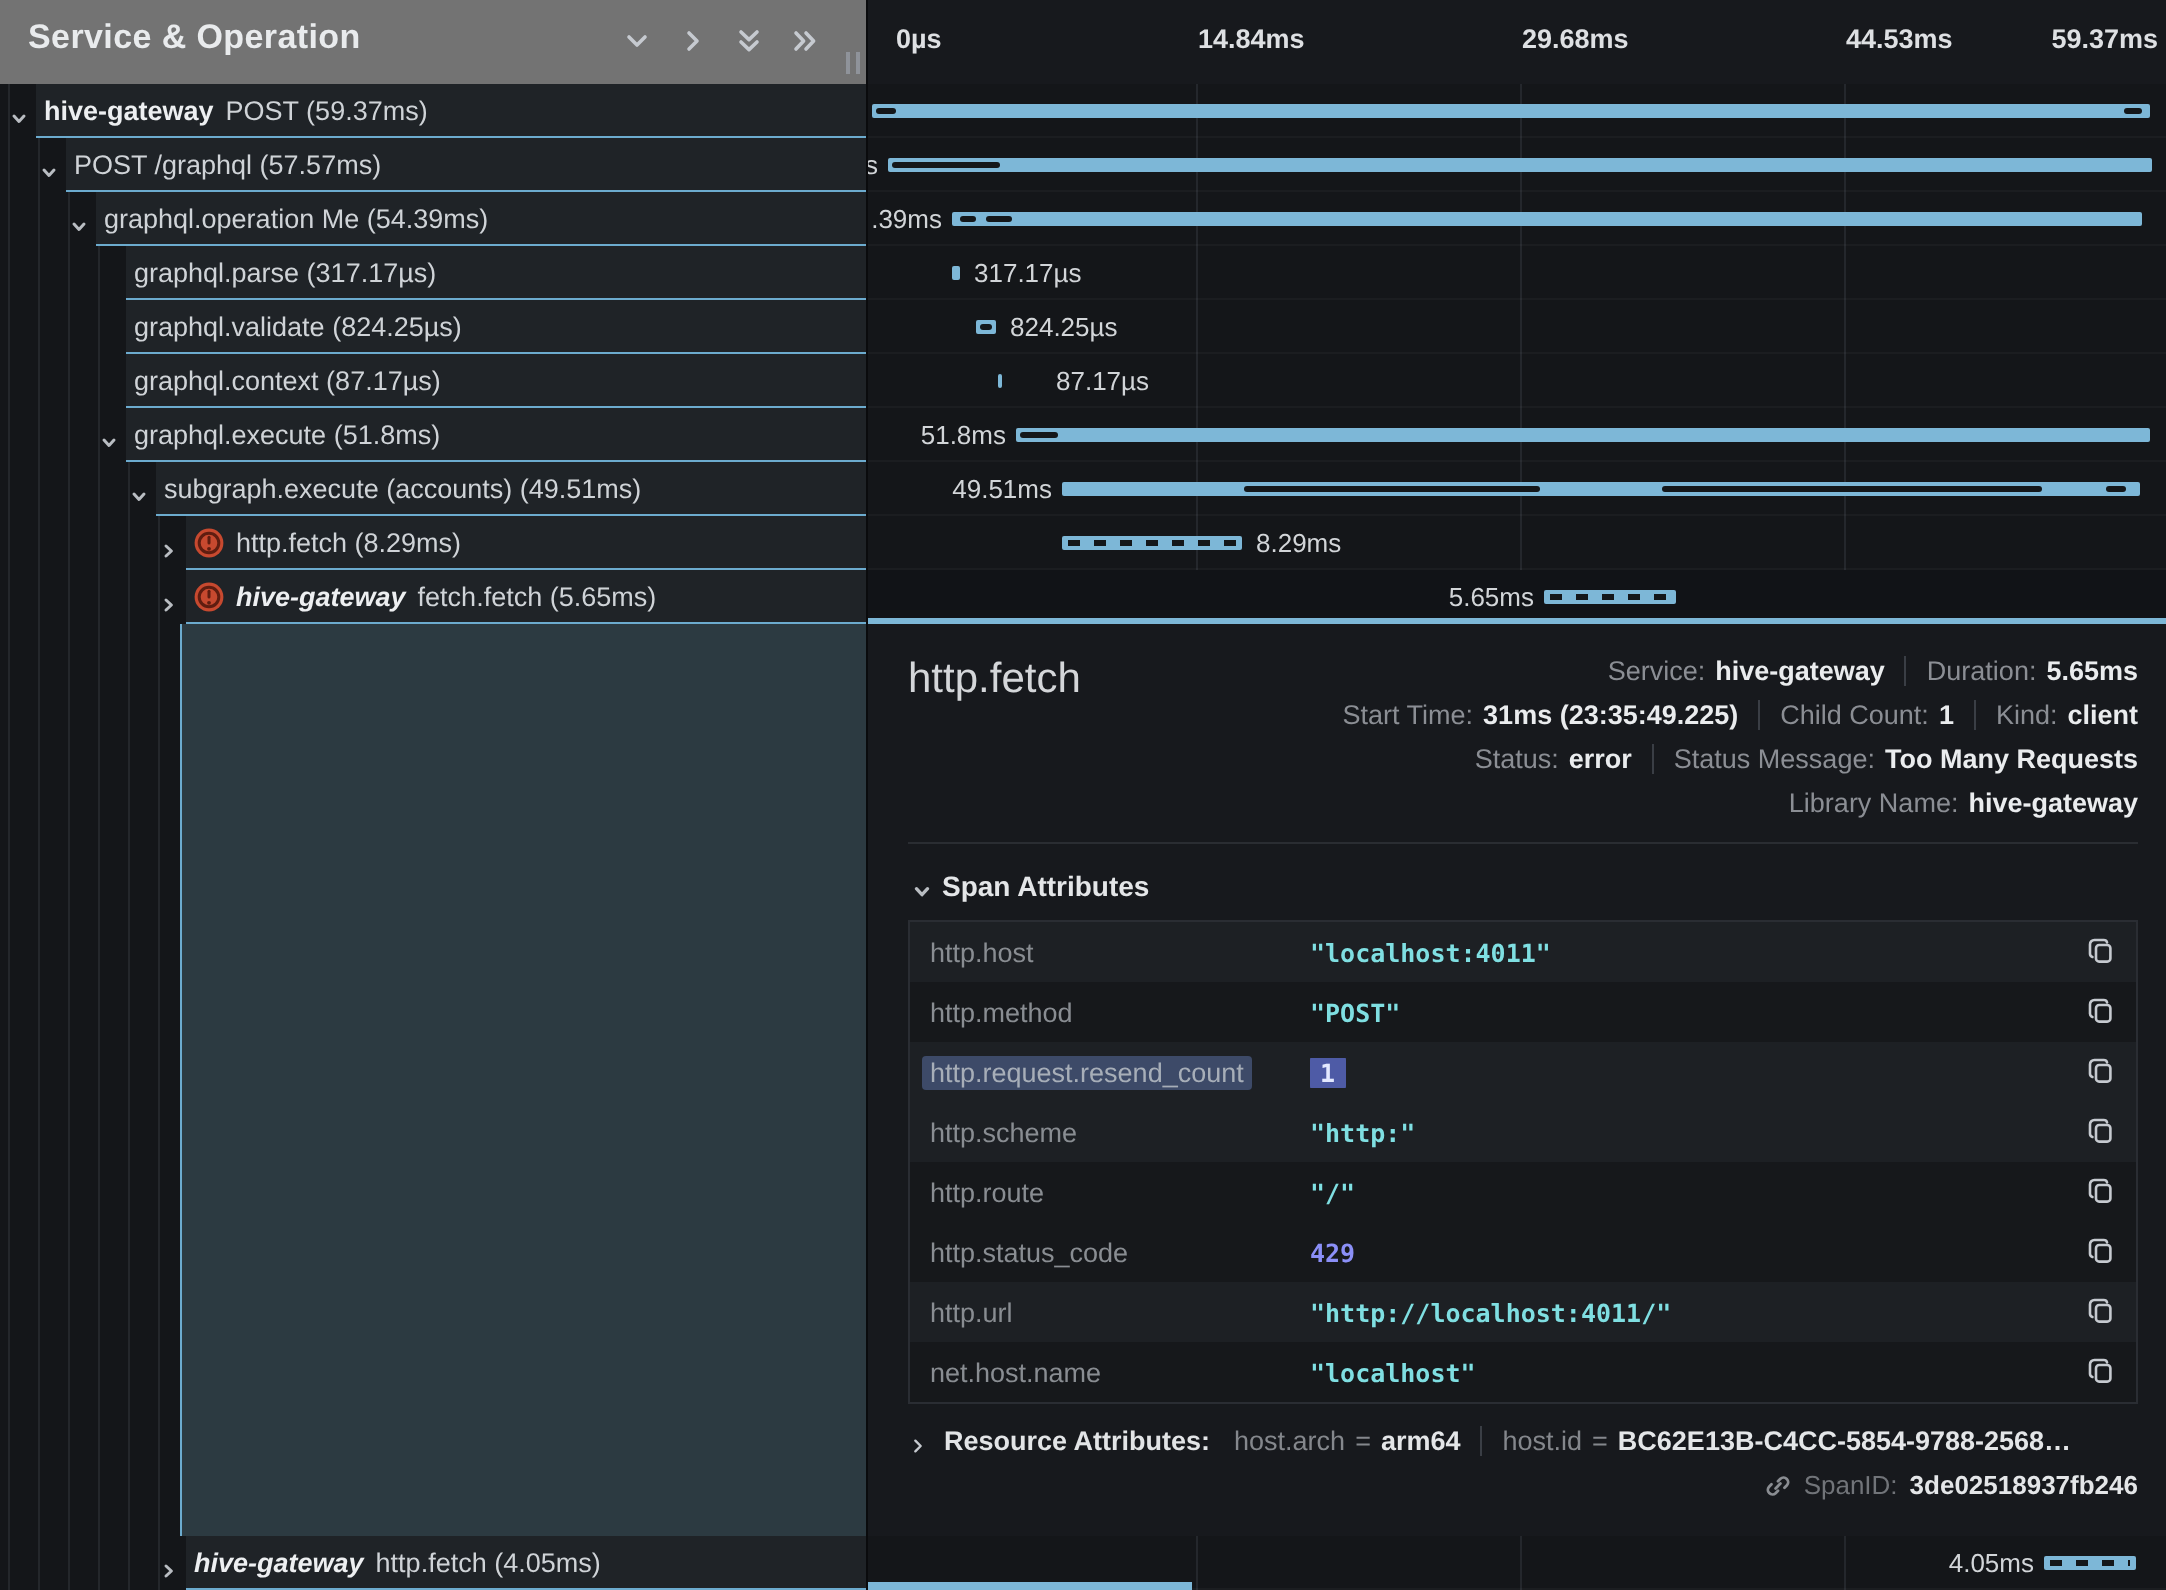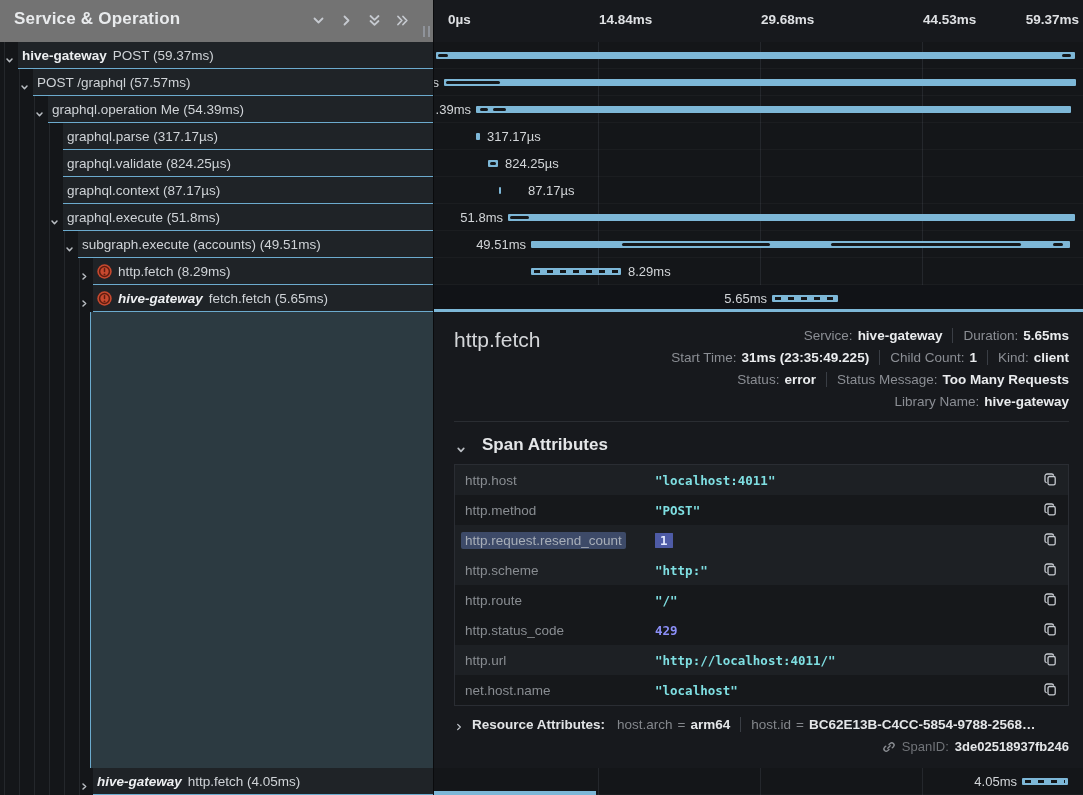--- a/index.html
+++ b/index.html
@@ -41,21 +41,21 @@
   .details{position:absolute;left:434px;top:309px;width:649px;height:459px;box-sizing:border-box;
            background:#17191d;border-top:3px solid #7db7d7;z-index:4;padding:12px 14px 0 20px;}
   .d-head{display:flex;justify-content:space-between;align-items:flex-start;}
   .d-title{font-size:21px;color:#d4d6d9;margin-top:4px;}
   .d-meta{text-align:right;}
   .meta-line{display:flex;justify-content:flex-end;align-items:center;height:22px;font-size:13.5px;}
   .m-label{color:#8b8e94;margin-right:5px;}
   .m-value{color:#eaecee;font-weight:700;}
   .meta-div{width:1px;height:15px;background:#3a3e45;margin:0 10px;}
   .d-divider{height:1px;background:#2a2d32;margin-top:9px;}
-  .sa-header{display:flex;align-items:center;gap:16px;margin:13px 0 9px 2px;font-size:17px;
+  .sa-header{display:flex;align-items:center;gap:5px;margin:13px 0 9px 2px;font-size:14px;
              font-weight:700;color:#e4e6e8;cursor:pointer;}
   .sa-header .ic,.res-row .ic{width:10px;height:10px;display:inline-block;}
   .attr-table{border:1px solid #2a2d33;}
   .attr-row{height:30px;display:flex;align-items:center;padding:0 10px;box-sizing:border-box;}
   .attr-row.alt1{background:#1d2024;}
   .attr-row.alt2{background:#16181b;}
   .a-key{width:190px;flex:none;font-size:13.5px;color:#898d92;white-space:nowrap;}
   .a-key .hl{background:#3d4a68;color:#a7aeb8;border-radius:2px;padding:1px 4px;margin-left:-4px;}
   .a-val{flex:1;font-family:"DejaVu Sans Mono",monospace;font-size:12.5px;font-weight:700;white-space:nowrap;overflow:hidden;}
   .a-val.str{color:#7fdfe2;}

